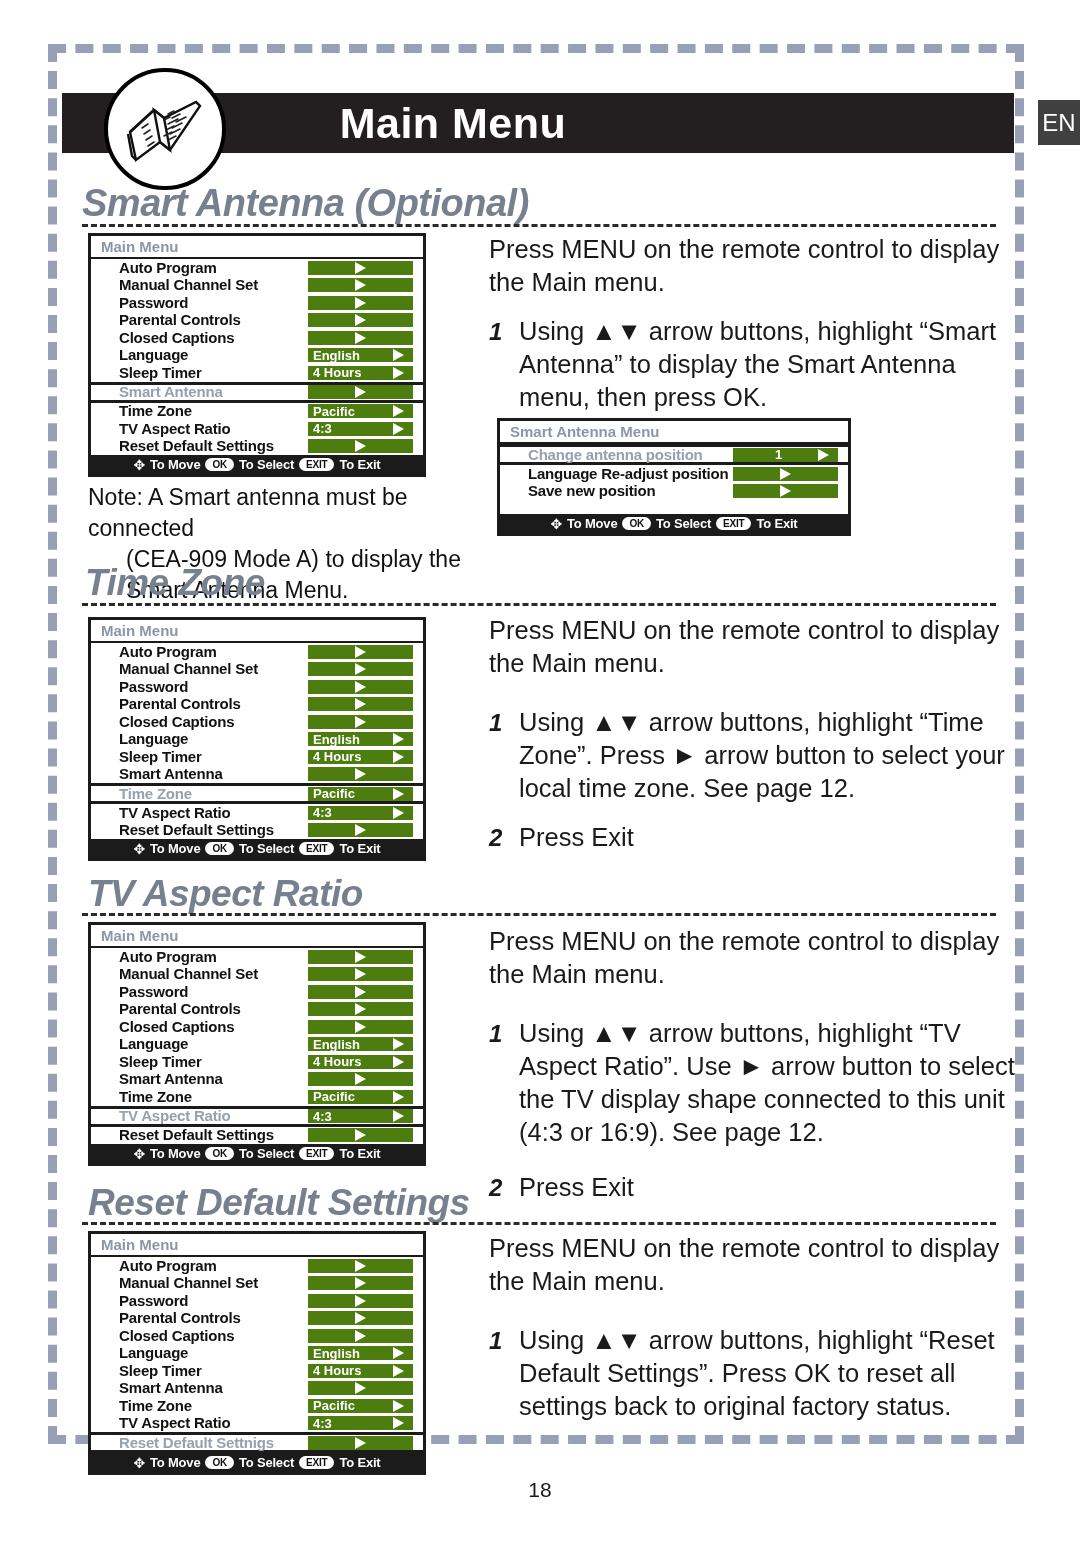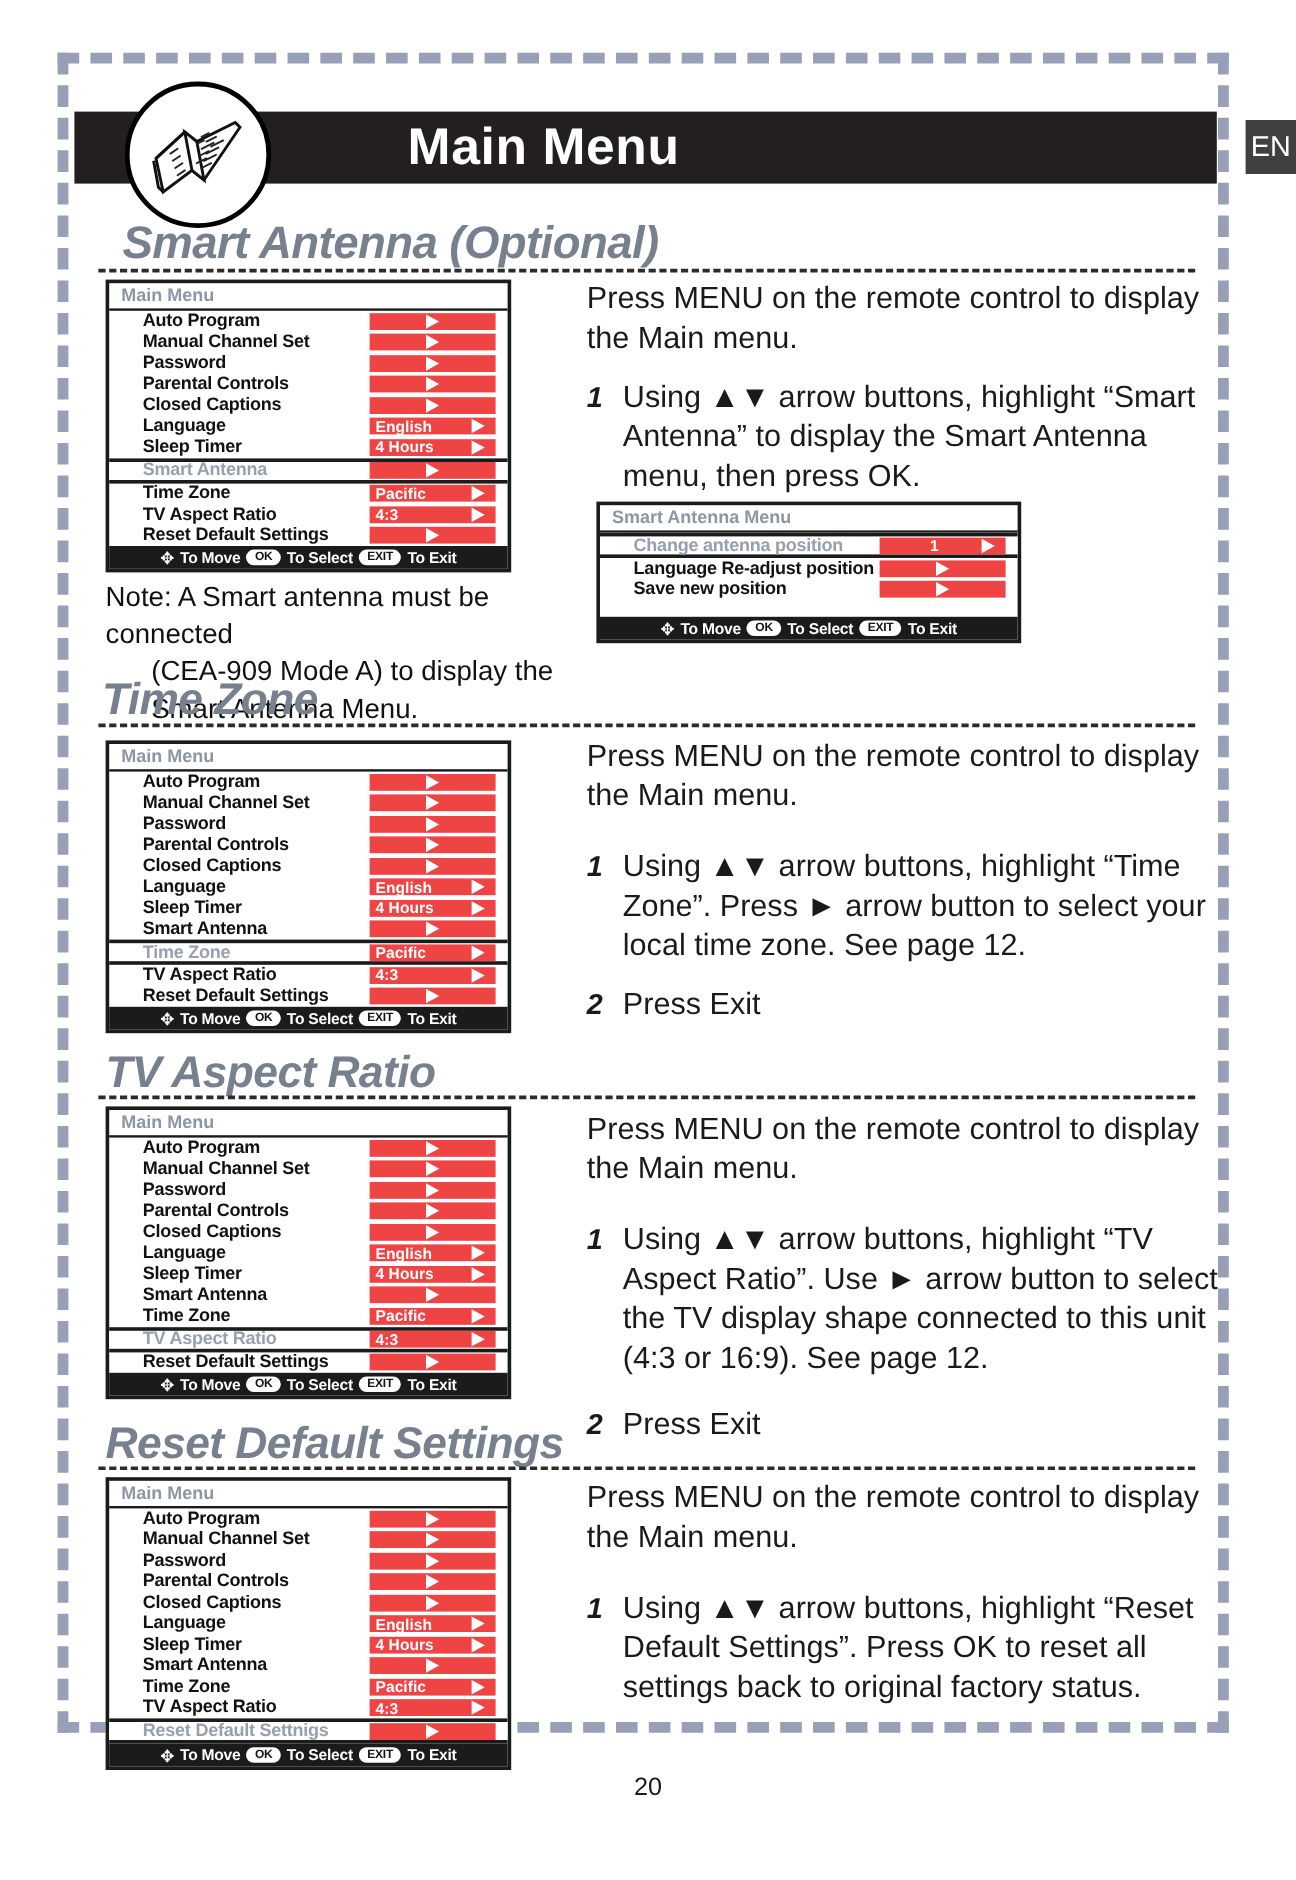--- a/index.html
+++ b/index.html
@@ -65,21 +65,21 @@
   .osd-rows{padding:0;}
   .osd-row{
     display:flex;align-items:center;height:17.5px;
     padding-left:28px;padding-right:10px;box-sizing:border-box;
   }
   .osd-row .lbl{
     font-size:15px;font-weight:bold;color:#111;flex:0 0 auto;
     white-space:nowrap;line-height:16px;letter-spacing:-0.2px;
   }
   .osd-row .ctrl{
-    margin-left:auto;background:#ef4444;width:105px;height:14px;
+    margin-left:auto;background:#4d7c0f;width:105px;height:14px;
     display:flex;align-items:center;justify-content:center;
     position:relative;box-sizing:border-box;
   }
   .osd-row .ctrl .val{
     position:absolute;left:5px;top:0;height:14px;display:flex;align-items:center;
     color:#ffffff;font-size:13px;font-weight:bold;line-height:13px;
   }
   .osd-row .ctrl .tri{
     width:0;height:0;border-left:11px solid #ffffff;
     border-top:6px solid transparent;border-bottom:6px solid transparent;
@@ -139,21 +139,21 @@
         <path d="M34 56 L40 52"></path>
         <path d="M36 62 L42 58"></path>
       <path d="M38 68 L44 64"></path>
         <path d="M40 74 L46 70"></path>
     </g>
   </svg>
 </div>
 
 <div class="lang-badge">EN</div>
 
-<div class="sec-head" style="left:82px;top:182px;font-size:38px;margin-left:20px;">Smart Antenna (Optional)</div>
+<div class="sec-head" style="left:82px;top:182px;font-size:38px;">Smart Antenna (Optional)</div>
 <div class="sec-rule" style="left:82px;top:224px;width:914px;"></div>
 
 <div class="osd" style="left:88px;top:233px;width:338px;">
   <div class="osd-title">Main Menu</div>
   <div class="osd-rows">
     <div class="osd-row">
       <span class="lbl">Auto Program</span>
       <span class="ctrl">
           <span class="tri"></span>
         </span>
@@ -567,13 +567,13 @@
 </div>
 
 <div class="copy" style="left:489px;top:1232px;width:520px;">
   <p style="margin-bottom:26px;">Press MENU on the remote control to display the Main menu.</p>
   <p class="hang">
     <span class="num">1</span>
     <span>Using ▲▼ arrow buttons, highlight “Reset Default Settings”. Press OK to reset all settings back to original factory status.</span>
   </p>
 </div>
 
-<div class="page-num">20</div>
+<div class="page-num">18</div>
 
 </body></html>

